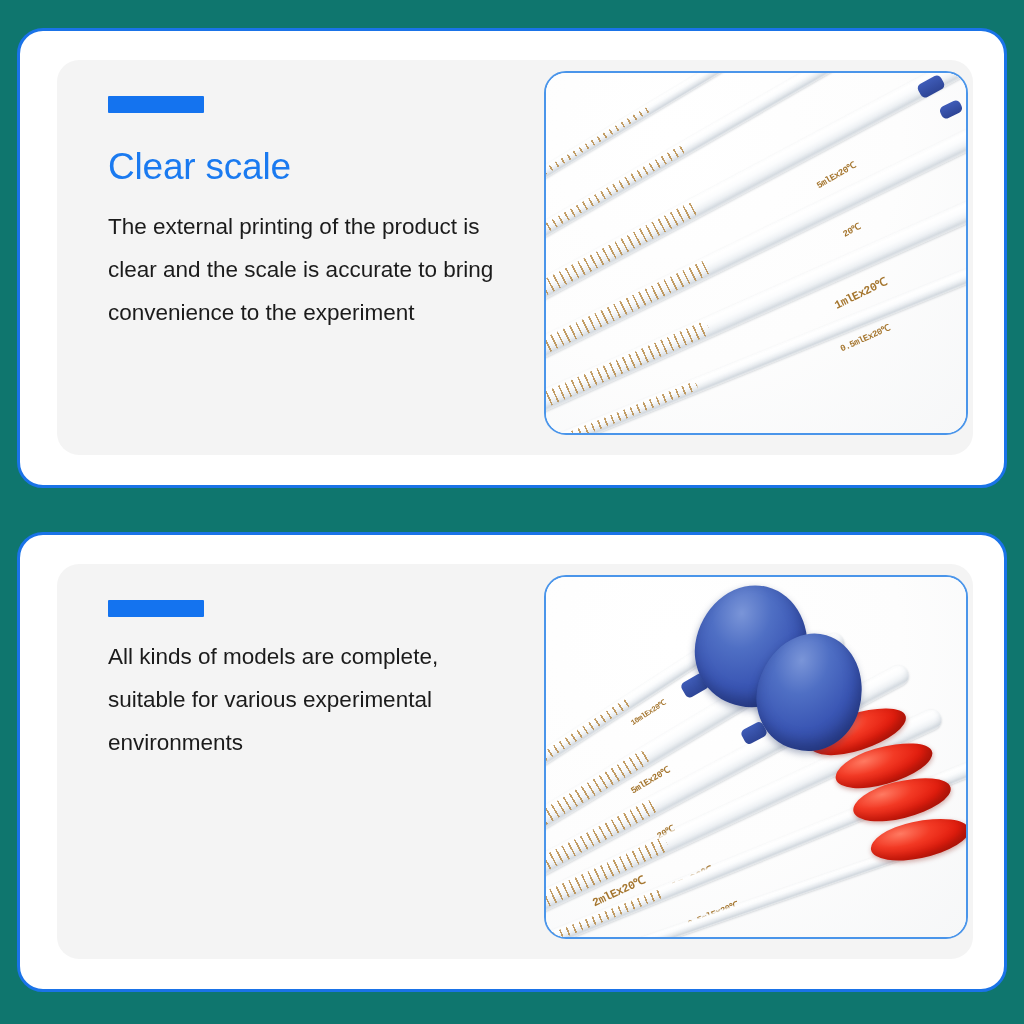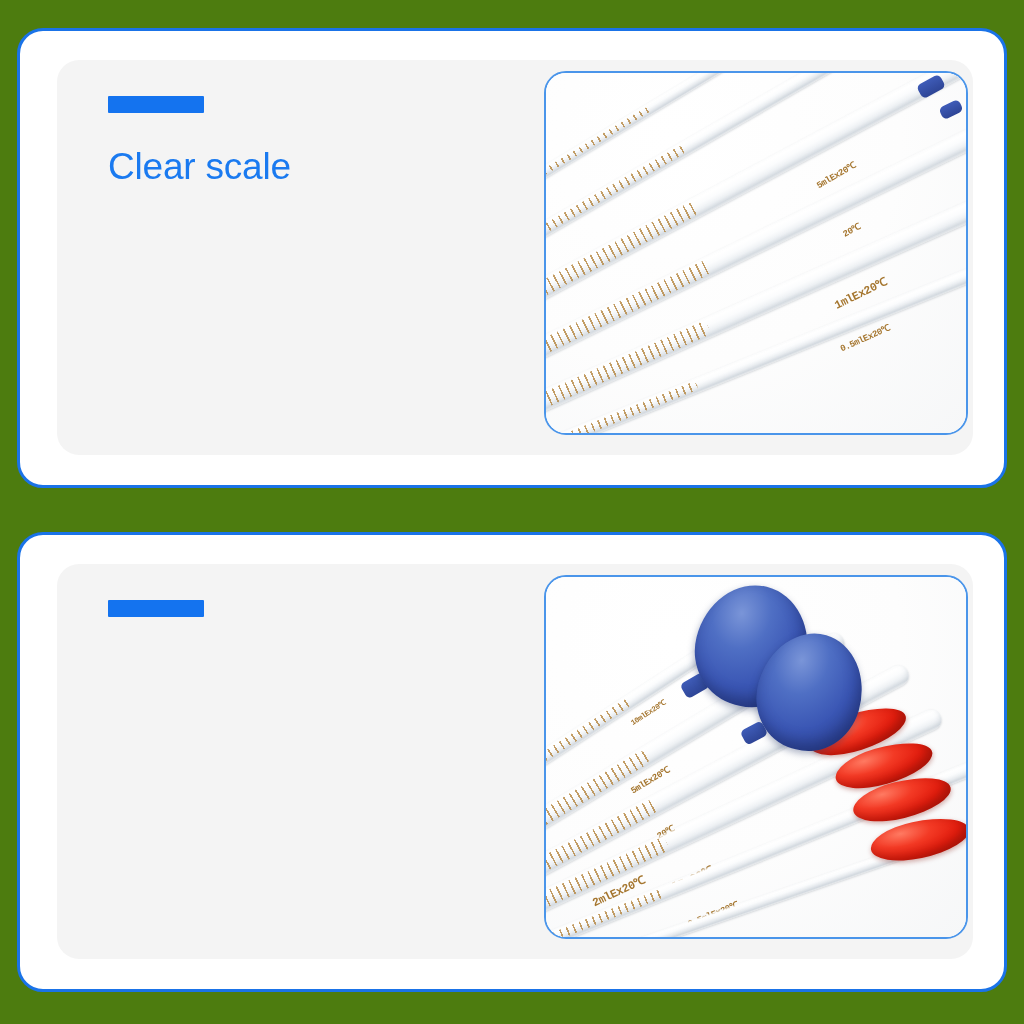--- a/index.html
+++ b/index.html
@@ -5,21 +5,21 @@
   * { margin:0; padding:0; box-sizing:border-box; }
   html, body {
     width:1024px; height:1024px;
     background:#ffffff;
     font-family:"Liberation Sans", sans-serif;
     overflow:hidden;
   }
   .page {
     position:relative;
     width:1024px; height:1024px;
-    background:#4d7c0f;
+    background:#0f766e;
     display:flex;
     flex-direction:column;
     align-items:center;
     justify-content:flex-start;
     padding:28px 17px 31px 17px;
     gap:44px;
   }
 
   
   .feature-card {
@@ -167,20 +167,21 @@
 <body>
 
 <div class="page">
 
   <section class="feature-card">
     <div class="panel">
 
       <div class="text-col">
         <div class="accent-bar"></div>
         <h2 class="feature-title">Clear scale</h2>
+        <p class="feature-desc">The external printing of the product is clear and the scale is accurate to bring convenience to the experiment</p>
       </div>
 
       <div class="photo-col">
         <div class="photo-frame">
           <div class="photo-inner">
 
             <div class="barrel xthin" style="left:-60px; top:128px; width:560px; transform:rotate(-31deg);">
               <div class="ticks" style="left:40px; width:150px;"></div>
             </div>
             <div class="mark-label xs" style="left:308px; top:34px; transform:rotate(-31deg);">10mlEx20℃</div>
@@ -218,20 +219,21 @@
       </div>
 
     </div>
   </section>
 
   <section class="feature-card">
     <div class="panel">
 
       <div class="text-col">
         <div class="accent-bar"></div>
+        <p class="feature-desc">All kinds of models are complete, suitable for various experimental environments</p>
       </div>
 
       <div class="photo-col">
         <div class="photo-frame">
           <div class="photo-inner">
 
             <div class="barrel thin" style="left:-66px; top:214px; width:360px; transform:rotate(-33deg);">
               <div class="ticks" style="left:48px; width:130px;"></div>
             </div>
             <div class="mark-label xs" style="left:82px; top:130px; transform:rotate(-33deg);">10mlEx20℃</div>

